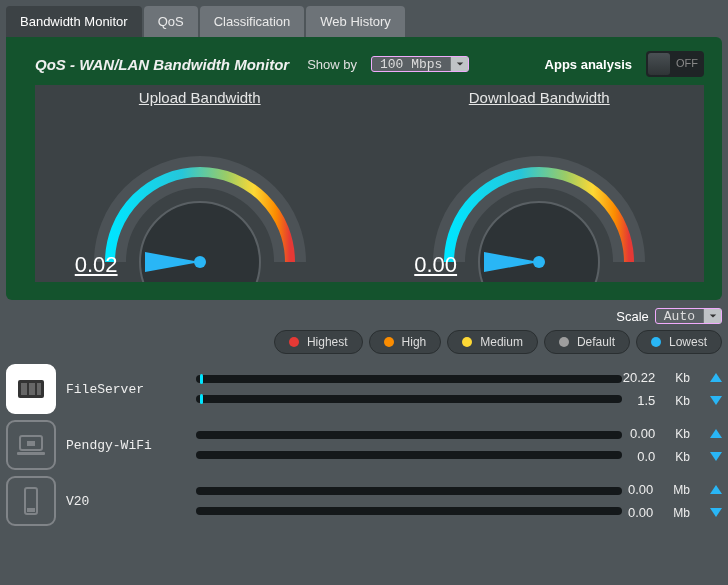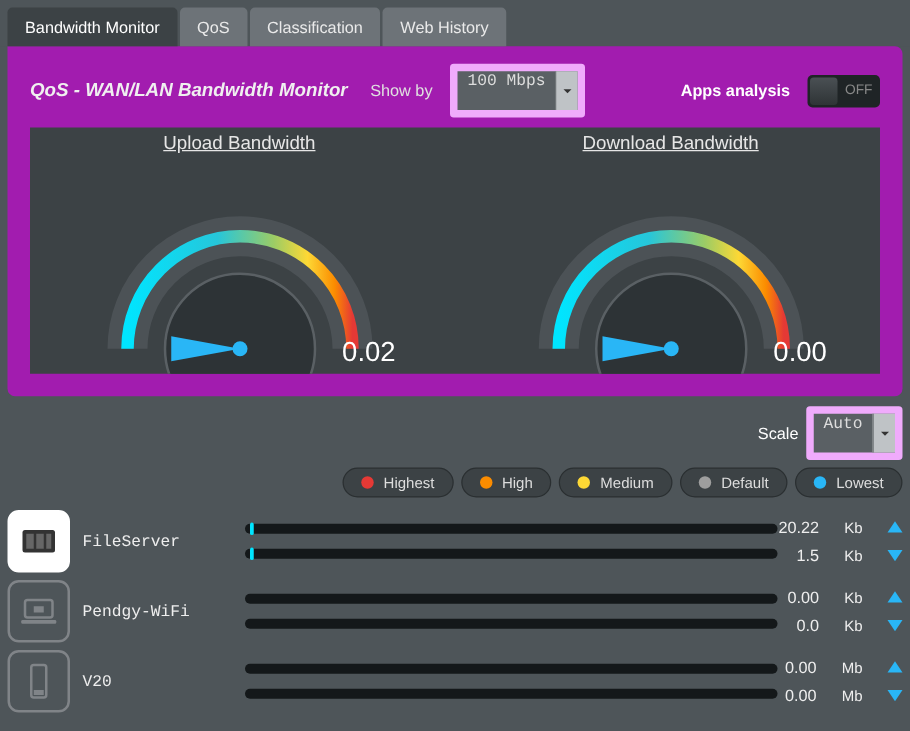--- a/index.html
+++ b/index.html
@@ -24,44 +24,44 @@
     border-radius: 4px 4px 0 0;
     color: #eaeaea;
     cursor: pointer;
     font-size: 13px;
   }
   .tab.active {
     background: #3c4245;
     color: #fff;
   }
   .panel {
-    background: #a21caf;
+    background: #14532d;
     margin: 0 6px 0 6px;
     border-radius: 0 6px 6px 6px;
-    padding: 14px 18px 18px 18px;
+    padding: 14px 18px 18px 29px;
   }
   .header-row {
     display: flex;
     align-items: center;
     gap: 14px;
     padding-bottom: 8px;
   }
   .title {
     font-weight: bold;
     font-style: italic;
     font-size: 15px;
     color: #f0f0f0;
   }
   .showby-label { color: #e0e0e0; margin-left: 4px; }
   .select {
     background: #5a6064;
-    border: 6px solid #f0abfc;
+    border: 1px solid #f0abfc;
     border-radius: 3px;
     display: inline-flex;
-    height: 43px;
+    height: 16px;
   }
   .select-value {
     padding: 0 8px;
     font-family: "Courier New", monospace;
     color: #ddd;
     font-size: 13px;
   }
   .select-btn {
     width: 18px;
     height: 100%;
@@ -103,23 +103,24 @@
   .gauge-box {
     position: relative;
     width: 250px;
     height: 170px;
   }
   .gauge-box svg { width: 100%; height: 100%; }
   .gauge-reading {
     position: absolute;
     bottom: 4px;
     left: 0; right: 0;
-    text-align: right;
+    text-align: left;
     font-size: 22px;
     color: #fff;
+    text-decoration: underline;
   }
 
   .scale-row {
     display: flex;
     justify-content: flex-end;
     align-items: center;
     gap: 6px;
     margin: 8px 6px 6px 0;
   }
 

